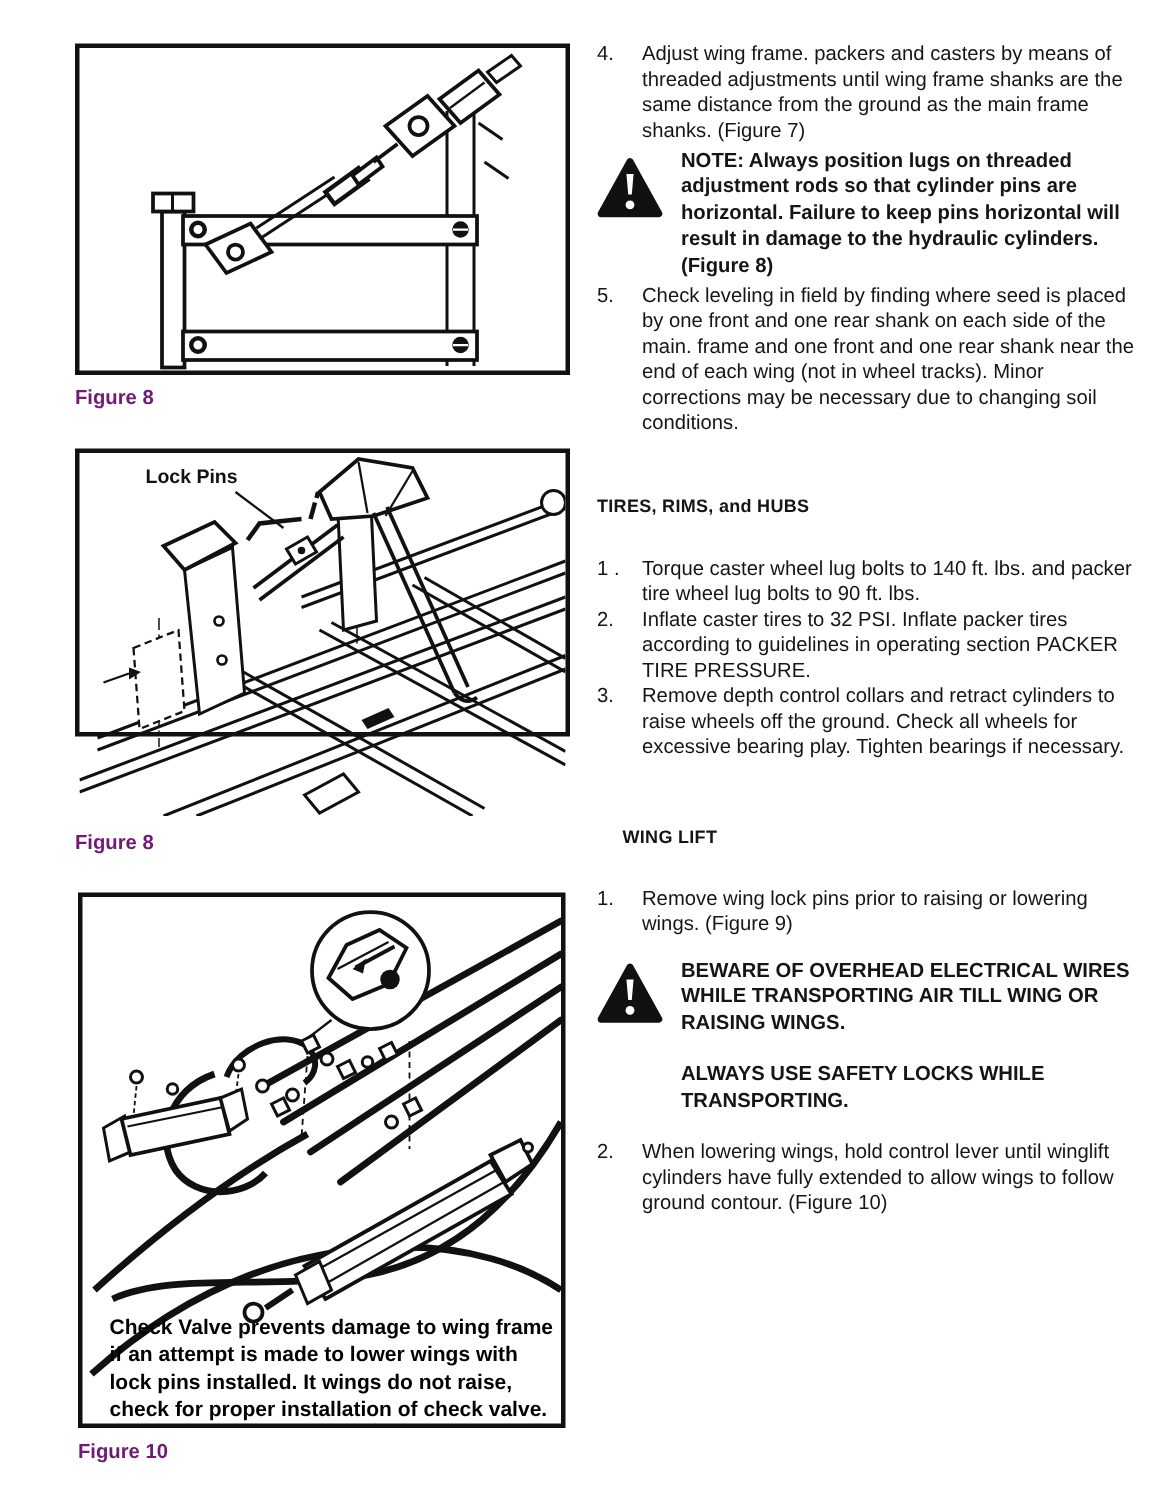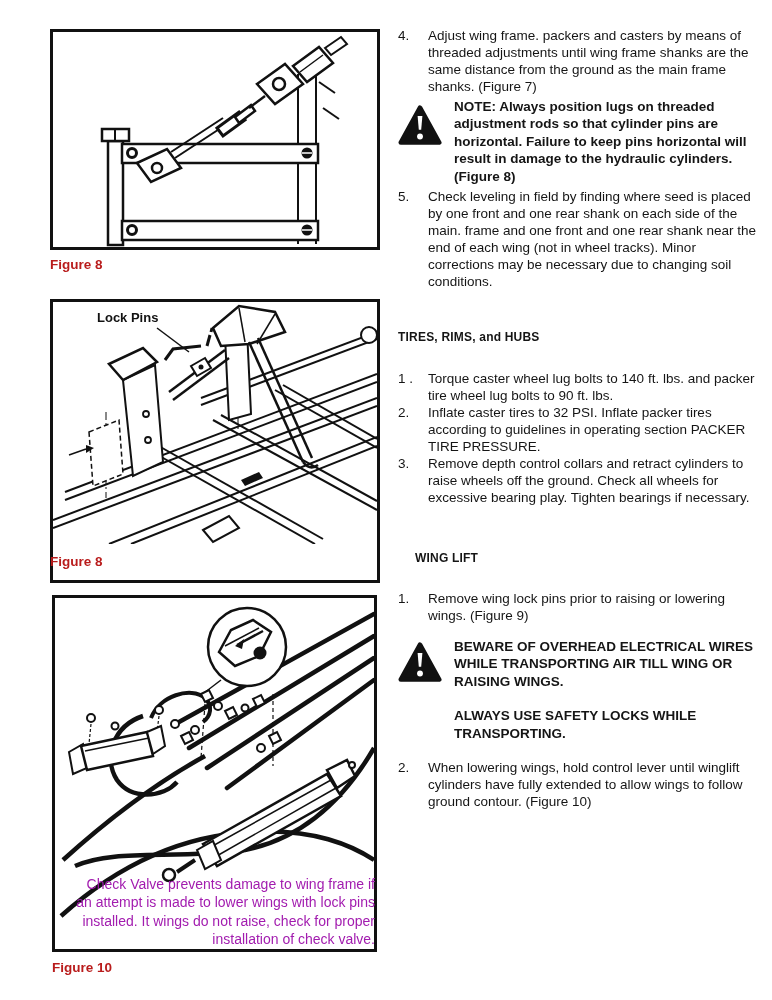--- a/index.html
+++ b/index.html
@@ -8,30 +8,29 @@
     background:#ffffff; color:#151515;
     font-family:"Liberation Sans", sans-serif;
     overflow:hidden;
   }
   
   .figure-box {
     position:absolute; box-sizing:border-box;
     border:3px solid #111; background:#fff;
   }
   .figure-caption {
-    position:absolute; font-weight:bold; font-size:13.5px; color:#b91c1c;
+    position:absolute; font-weight:bold; font-size:13.5px; color:#701a75;
   }
   .fig-label {
     position:absolute; font-weight:bold; font-size:13px; color:#111;
     white-space:nowrap;
   }
   .fig-note {
-    position:absolute; font-weight:normal; font-size:14px; line-height:18.3px;
-    color:#a21caf;
-    text-align:right;
+    position:absolute; font-weight:bold; font-size:14px; line-height:18.3px;
+    color:#000000;
   }
   svg { display:block; }
   .ln { stroke:#111; fill:none; }
   
   .right-col {
     position:absolute; left:398px; top:27px; width:364px;
     font-size:13.5px; line-height:17px;
   }
   .li { display:flex; }
   .li .num { width:30px; flex:none; }
@@ -95,21 +94,21 @@
       <line class="ln" x1="196" y1="76" x2="212" y2="64" stroke-width="2.5"></line>
       <polygon points="204,52 232,32 250,52 222,72" fill="#fff" stroke="#111" stroke-width="2.5"></polygon>
       <circle cx="226" cy="52" r="6" fill="#fff" stroke="#111" stroke-width="2.5"></circle>
       <polygon points="240,34 266,15 280,31 254,50" fill="#fff" stroke="#111" stroke-width="2.5"></polygon>
       <line class="ln" x1="247" y1="40" x2="270" y2="23" stroke-width="1.5"></line>
       <polygon points="272,16 288,5 294,12 278,23" fill="#fff" stroke="#111" stroke-width="2"></polygon>
     </svg>
   </div>
   <div class="figure-caption" style="left:50px; top:257px;">Figure 8</div>
 
-  <div class="figure-box" style="left:50px; top:299px; width:330px; height:284px;">
+  <div class="figure-box" style="left:50px; top:299px; width:330px; height:192px;">
     <svg width="324" height="242" viewBox="0 0 324 242">
 
       <line class="ln" x1="148" y1="96" x2="324" y2="30" stroke-width="2"></line>
       <line class="ln" x1="148" y1="103" x2="324" y2="37" stroke-width="2"></line>
       <line class="ln" x1="12" y1="190" x2="324" y2="72" stroke-width="2"></line>
       <line class="ln" x1="12" y1="198" x2="324" y2="80" stroke-width="2"></line>
       <line class="ln" x1="0" y1="218" x2="324" y2="96" stroke-width="2"></line>
       <line class="ln" x1="0" y1="226" x2="324" y2="104" stroke-width="2"></line>
       <line class="ln" x1="56" y1="242" x2="324" y2="135" stroke-width="2"></line>
       <line class="ln" x1="78" y1="242" x2="324" y2="144" stroke-width="2"></line>

